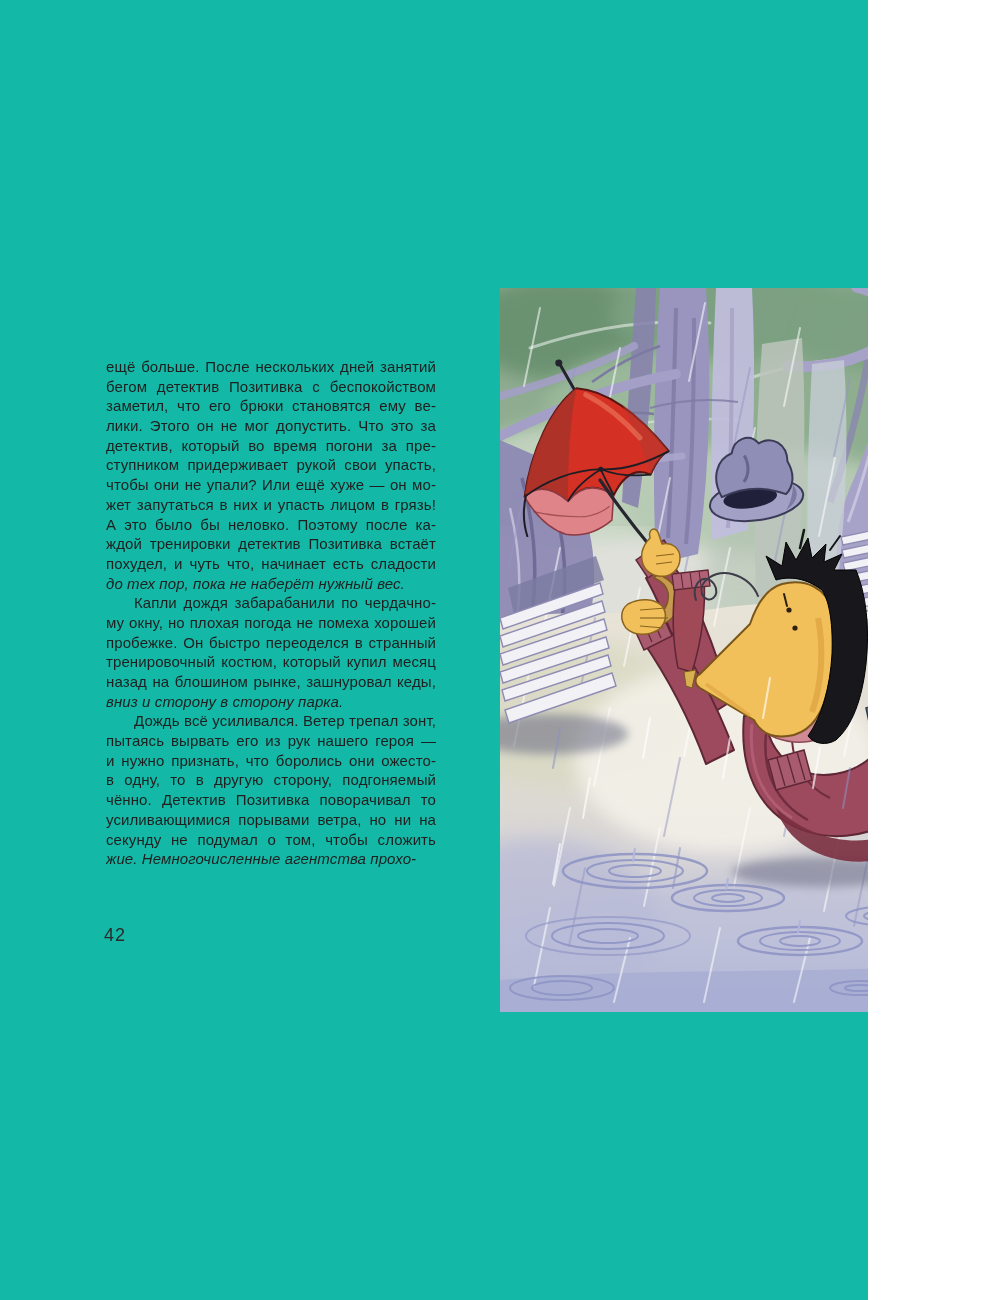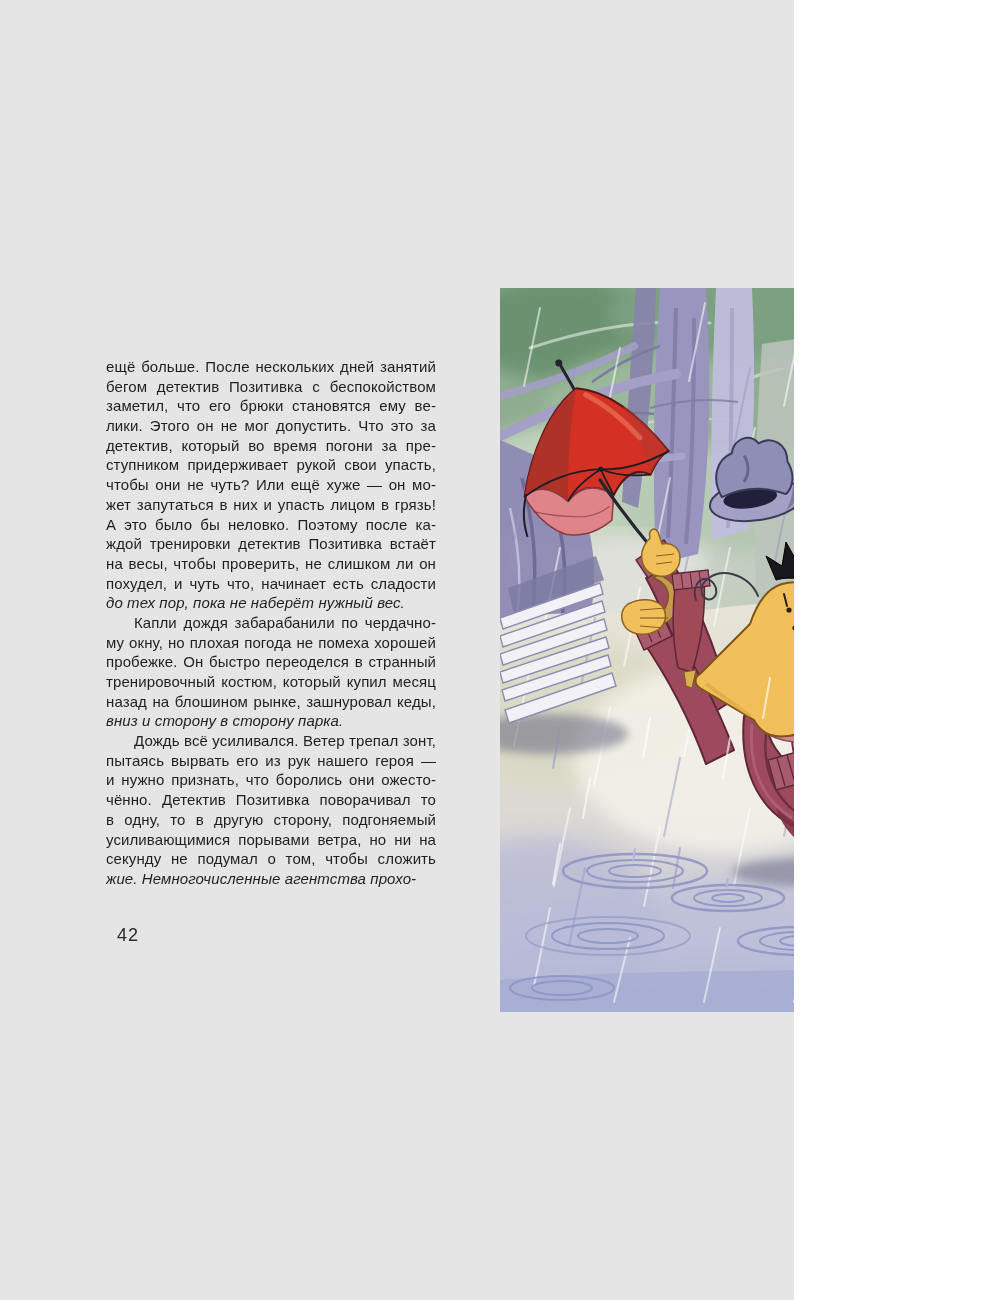--- a/index.html
+++ b/index.html
@@ -1,75 +1,74 @@
 <!DOCTYPE html>
 <html style="--umbrella-red: #d43024; --umbrella-red-dark: #a8332a; --umbrella-pink: #df8489; --hat-blue: #a2a1c5; --suit-maroon: #9e4a5e; --suit-pink: #cf8a96; --skin-yellow: #f2c05a; --hair-black: #17171c; --shoe-blue: #5d82a0; --shoe-teal: #4f7082; --tree-lavender: #a6a2c8; --foliage-green: #8fac90; --bench-white: #f2f2f6; --bench-line: #8f8cb4; --puddle-blue: #8d93c4;"><head>
 <meta charset="utf-8">
 <style>
   html,body { margin:0; padding:0; background:#ffffff; }
   .book-page {
-    position:relative; width:794px; height:1300px; background:#e5e5e5;
+    position:relative; width:868px; height:1300px; background:#14b8a6;
     overflow:hidden; font-family:"Liberation Sans", sans-serif;
   }
   .text-column {
     position:absolute; left:106px; top:357px; width:330px;
     color:#1f1f1f; font-size:15px; line-height:19.7px;
   }
   .para { margin:0; }
   .line {
     height:19.7px; overflow:hidden;
     text-align:justify; text-align-last:justify;
     letter-spacing:0.1px; white-space:normal;
   }
   .line.last { text-align-last:left;font-style:italic; }
   .para.indent .line:first-child { text-indent:28px; }
   .page-number {
-    position:absolute; left:117px; top:925px;
+    position:absolute; left:104px; top:925px;
     font-size:18px; color:#2a2a2a; letter-spacing:1px;
   }
   .illustration {
     position:absolute; left:500px; top:288px; width:485px; height:724px;
   }
   .illustration svg { display:block; }
 </style>
 </head>
 <body>
 
 <div class="book-page">
 
   <div class="text-column">
       <div class="para">
         <div class="line">ещё больше. После нескольких дней занятий</div>
         <div class="line">бегом детектив Позитивка с беспокойством</div>
         <div class="line">заметил, что его брюки становятся ему ве-</div>
         <div class="line">лики. Этого он не мог допустить. Что это за</div>
         <div class="line">детектив, который во время погони за пре-</div>
         <div class="line">ступником придерживает рукой свои упасть,</div>
-        <div class="line">чтобы они не чуть? Или ещё хуже — он мо-</div>
+        <div class="line">чтобы они не упали? Или ещё хуже — он мо-</div>
         <div class="line">жет запутаться в них и упасть лицом в грязь!</div>
         <div class="line">А это было бы неловко. Поэтому после ка-</div>
         <div class="line">ждой тренировки детектив Позитивка встаёт</div>
-        <div class="line">на весы, чтобы проверить, не слишком ли он</div>
         <div class="line">похудел, и чуть что, начинает есть сладости</div>
         <div class="line last">до тех пор, пока не наберёт нужный вес.</div>
       </div>
       <div class="para indent">
         <div class="line">Капли дождя забарабанили по чердачно-</div>
         <div class="line">му окну, но плохая погода не помеха хорошей</div>
         <div class="line">пробежке. Он быстро переоделся в странный</div>
         <div class="line">тренировочный костюм, который купил месяц</div>
         <div class="line">назад на блошином рынке, зашнуровал кеды,</div>
         <div class="line last">вниз и сторону в сторону парка.</div>
       </div>
       <div class="para indent">
         <div class="line">Дождь всё усиливался. Ветер трепал зонт,</div>
         <div class="line">пытаясь вырвать его из рук нашего героя —</div>
         <div class="line">и нужно признать, что боролись они ожесто-</div>
+        <div class="line">в одну, то в другую сторону, подгоняемый</div>
         <div class="line">чённо. Детектив Позитивка поворачивал то</div>
-        <div class="line">в одну, то в другую сторону, подгоняемый</div>
         <div class="line">усиливающимися порывами ветра, но ни на</div>
         <div class="line">секунду не подумал о том, чтобы сложить ору-</div>
         <div class="line last">жие. Немногочисленные агентства прохо-</div>
       </div>
     </div>
 
   <div class="page-number">42</div>
 
   <div class="illustration" role="img" aria-label="Watercolor: detective blown by stormy wind in a rainy park, clinging to a red umbrella, hat flying off, white benches, lavender trees, puddles with rain ripples">
   <svg width="485" height="724" viewBox="0 0 485 724" xmlns="http://www.w3.org/2000/svg">

